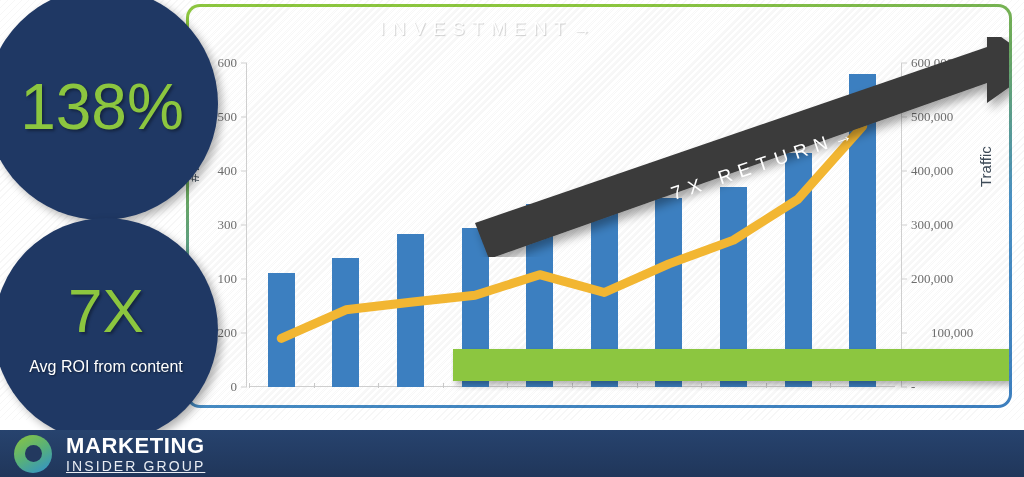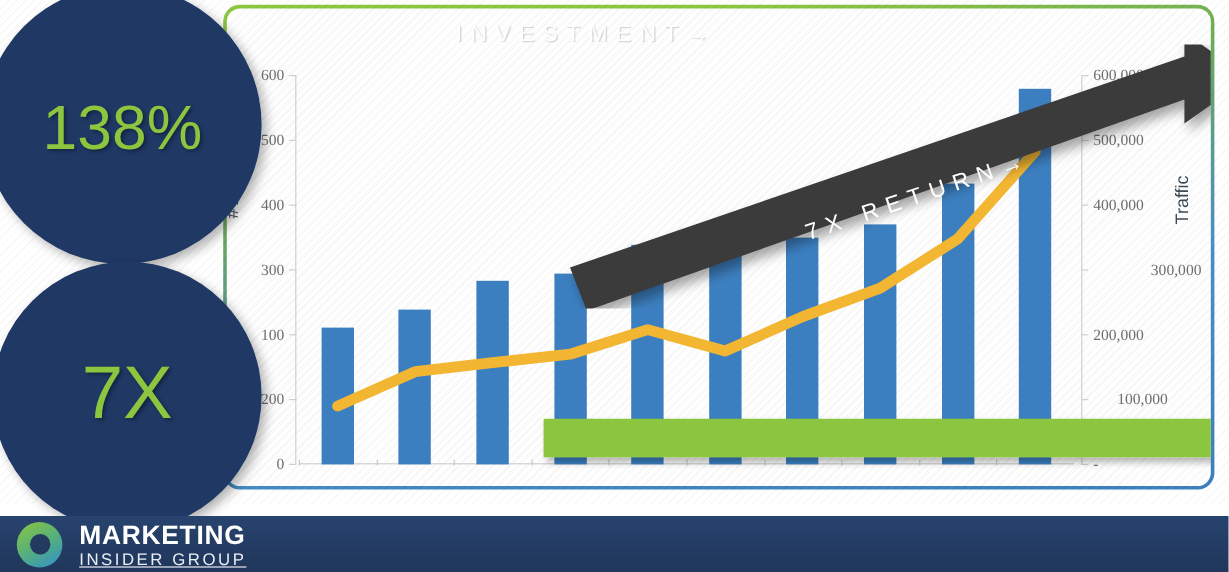--- a/index.html
+++ b/index.html
@@ -49,21 +49,21 @@
     box-shadow:4px 4px 9px rgba(0,0,0,0.30);
     z-index:40;
     display:flex;flex-direction:column;align-items:center;justify-content:center;
   }
   #badge1{left:-14px;top:-12px;width:232px;height:232px;}
   #badge2{left:-6px;top:218px;width:224px;height:224px;}
   .badge-big{
     color:#8cc63f;font-weight:400;line-height:1;
     text-shadow:2px 2px 3px rgba(0,0,0,0.35);
   }
-  #badge1 .badge-big{font-size:52px;margin-top:6px;}
+  #badge1 .badge-big{font-size:64px;margin-top:6px;}
   #badge2 .badge-big{font-size:62px;margin-top:-4px;}
   .badge-sub{
     font-size:16px;line-height:1.08;margin-top:6px;
     text-shadow:1px 1px 2px rgba(0,0,0,0.45);
     max-width:170px;
   }
   #badge2 .badge-sub{margin-top:16px;max-width:160px;}
 
   
   #plot{position:absolute;left:60px;top:56px;width:646px;height:324px;z-index:5;}
@@ -175,21 +175,21 @@
         </div>
 
       <div id="yright">
           <div class="axisline" style="left: 0px;"></div>
           <div class="ytick" style="top: 324px; left: 10px;">-</div>
           <div class="tickmark" style="top: 324px; left: 0px;"></div>
           <div class="ytick" style="top: 270px; left: 10px; margin-left: 20px;">100,000</div>
           <div class="tickmark" style="top: 270px; left: 0px;"></div>
           <div class="ytick" style="top: 216px; left: 10px;">200,000</div>
           <div class="tickmark" style="top: 216px; left: 0px;"></div>
-          <div class="ytick" style="top: 162px; left: 10px; margin-left: 48px;">300,000</div>
+          <div class="ytick" style="top: 162px; left: 10px;">300,000</div>
           <div class="tickmark" style="top: 162px; left: 0px;"></div>
           <div class="ytick" style="top: 108px; left: 10px;">400,000</div>
           <div class="tickmark" style="top: 108px; left: 0px;"></div>
           <div class="ytick" style="top: 54px; left: 10px;">500,000</div>
           <div class="tickmark" style="top: 54px; left: 0px;"></div>
           <div class="ytick" style="top: 0px; left: 10px;">600,000</div>
           <div class="tickmark" style="top: 0px; left: 0px;"></div>
         </div>
 
       <div id="plot">
@@ -246,20 +246,21 @@
 
     </div>
   </div>
 
   <div class="badge" id="badge1">
     <div class="badge-big">138%</div>
   </div>
 
   <div class="badge" id="badge2">
     <div class="badge-big">7X</div>
+    <div class="badge-sub">Avg ROI from content</div>
   </div>
 
   <div id="footer">
     <div id="logo-ring">
       <div id="logo-hole"></div>
     </div>
     <div id="logo-text">
       <div id="logo-line1">MARKETING</div>
       <div id="logo-line2">INSIDER GROUP</div>
     </div>

